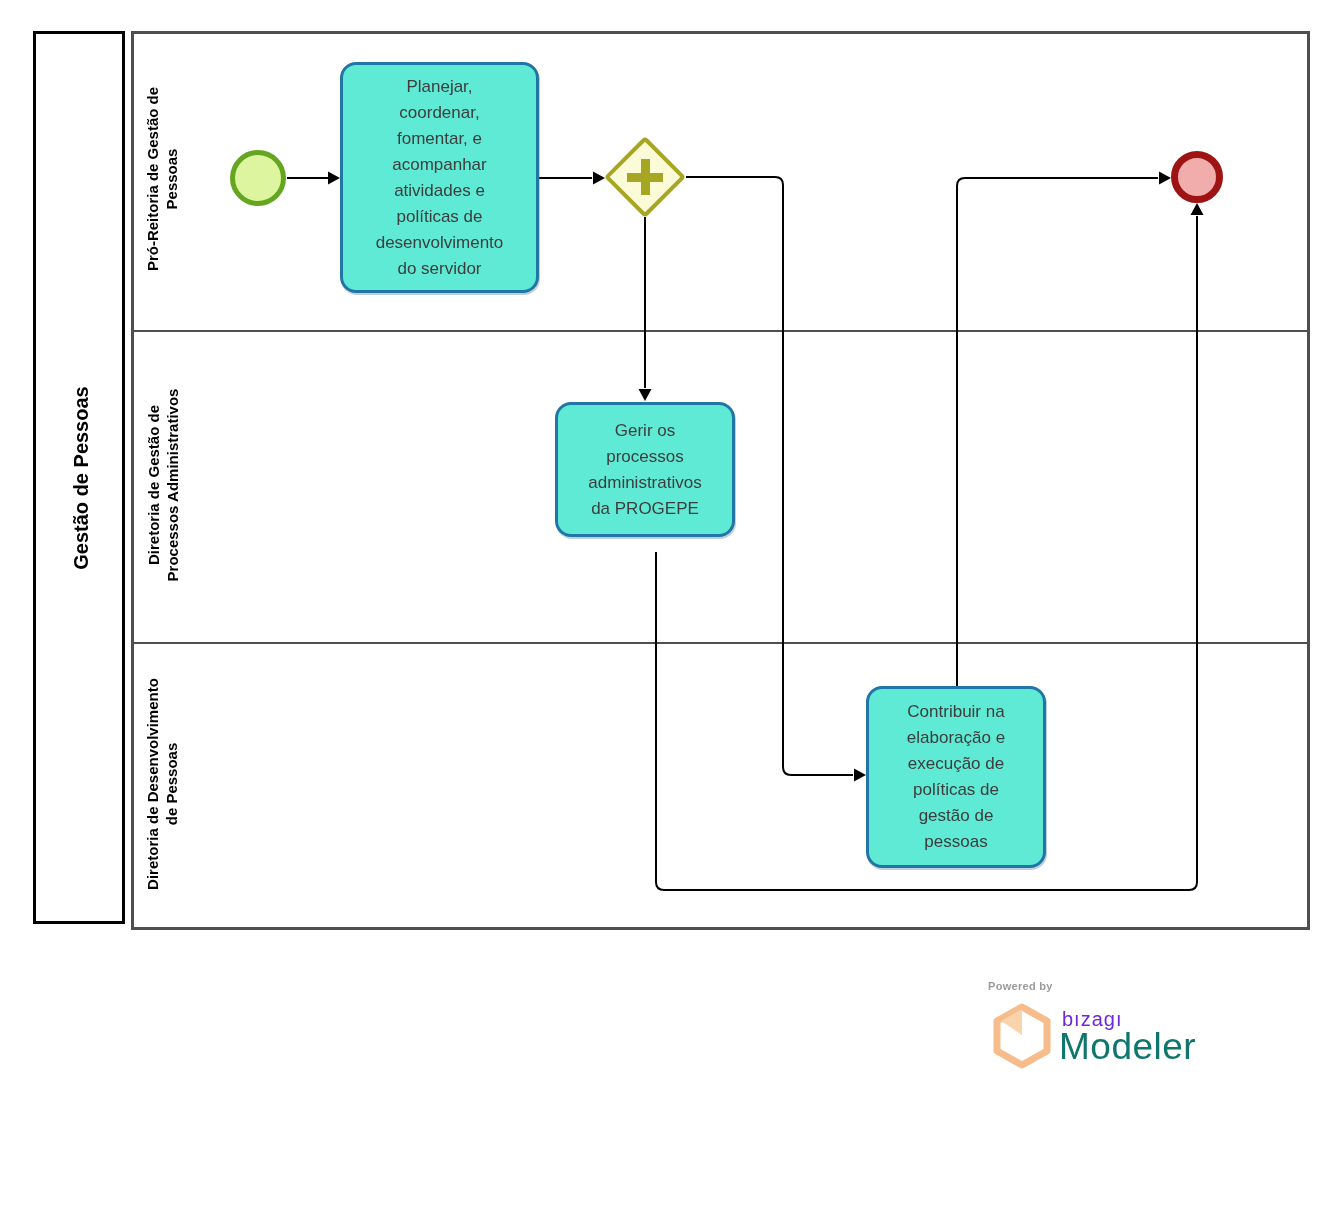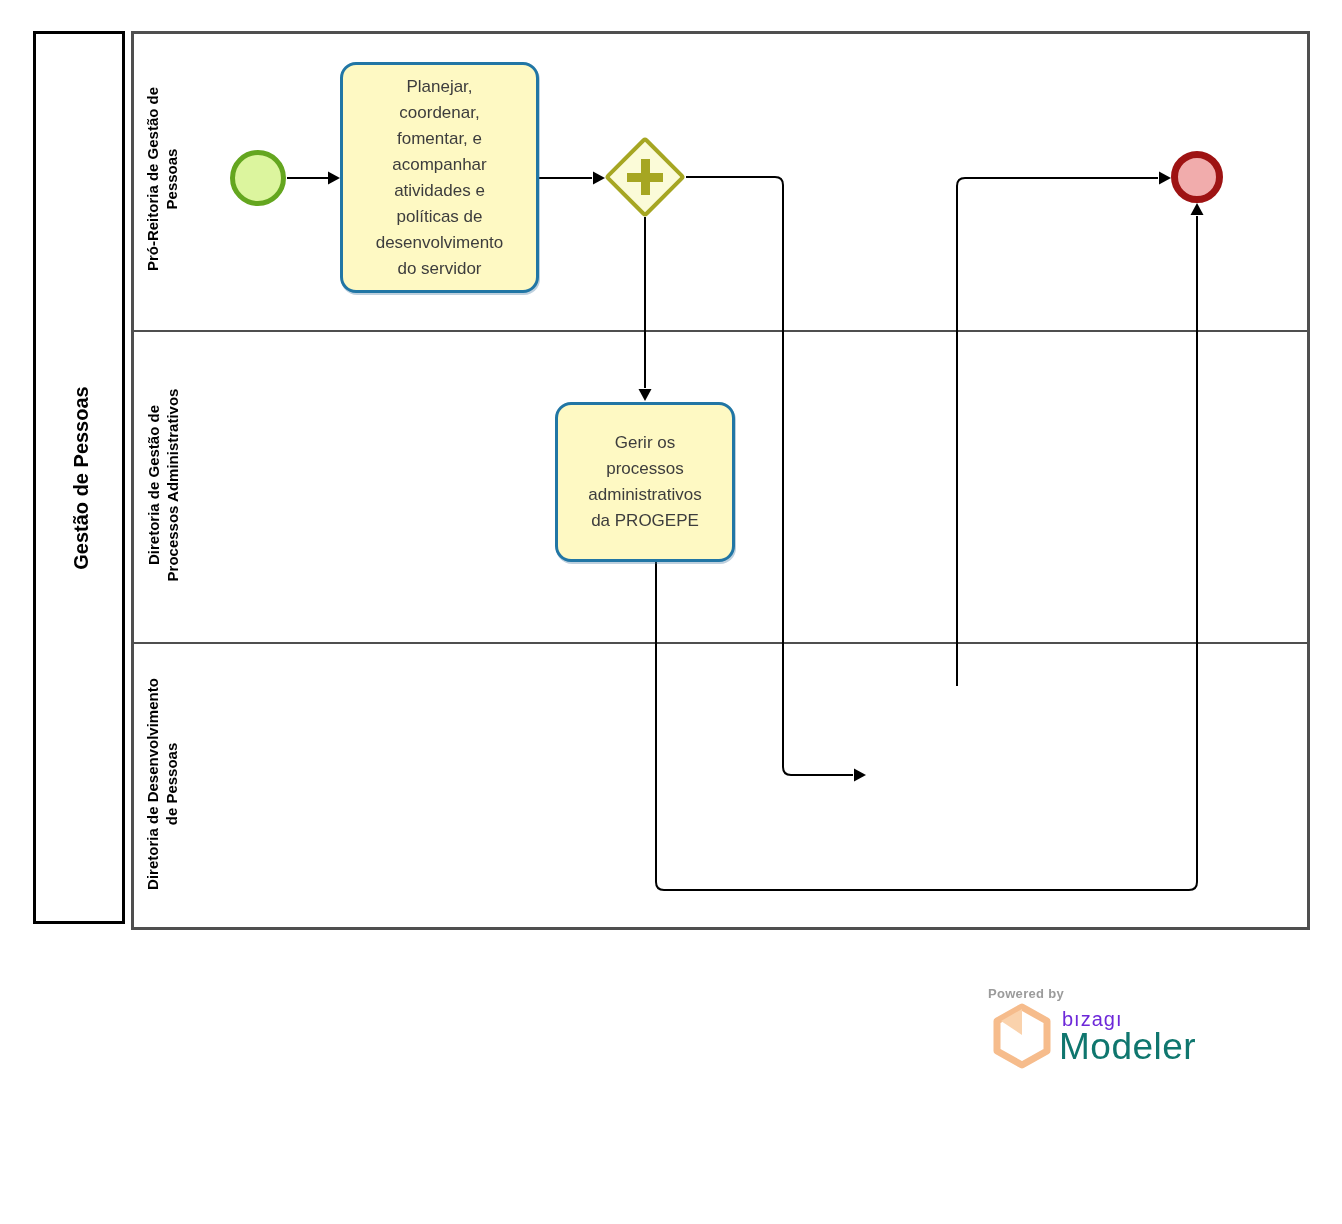--- a/index.html
+++ b/index.html
@@ -29,27 +29,27 @@
   .lane1-label{width:210px;left:57px;top:160px;}
   .lane2-label{width:215px;left:55px;top:466px;}
   .lane3-label{width:232px;left:46px;top:765px;}
   
   .flows{position:absolute;left:0;top:0;z-index:3;}
   .flows path{fill:none;stroke:#000;stroke-width:2px;}
   .flows polygon{fill:#000;stroke:none;}
   
   .node{position:absolute;z-index:4;box-sizing:border-box;}
   .task{
-    background:#fef9c3;border:3px solid #2176a5;border-radius:16px;
+    background:#5eead4;border:3px solid #2176a5;border-radius:16px;
     display:flex;align-items:center;justify-content:center;text-align:center;
     font-size:17px;line-height:26px;color:#3d3d3d;
     box-shadow:1px 2px 0 rgba(70,120,160,0.35);
   }
   .task-1{left:340px;top:62px;width:199px;height:231px;padding:0 32px;}
-  .task-2{left:555px;top:402px;width:180px;height:160px;padding:0 22px;}
+  .task-2{left:555px;top:402px;width:180px;height:135px;padding:0 22px;}
   .task-3{left:866px;top:686px;width:180px;height:182px;padding:0 26px;}
   .event-start{
     left:230px;top:150px;width:56px;height:56px;border-radius:50%;
     background:#dcf59e;border:5px solid #64a61f;
   }
   .event-end{
     left:1171px;top:151px;width:52px;height:52px;border-radius:50%;
     background:#f1acac;border:7px solid #9e1313;
   }
   .gateway{
@@ -61,22 +61,22 @@
     position:absolute;left:627px;top:159px;width:36px;height:36px;z-index:5;
   }
   .gateway-plus::before{
     content:"";position:absolute;left:0;top:13.5px;width:36px;height:9px;background:#a6a622;
   }
   .gateway-plus::after{
     content:"";position:absolute;left:13.5px;top:0;width:9px;height:36px;background:#a6a622;
   }
   
   .powered-by{
-    position:absolute;left:988px;top:980px;font-size:13px;font-weight:bold;
-    color:#9b9b9b;letter-spacing:0.3px;z-index:2;margin-top:6px;
+    position:absolute;left:988px;top:980px;font-size:11px;font-weight:bold;
+    color:#9b9b9b;letter-spacing:0.3px;z-index:2;
   }
   .bizagi-hex{position:absolute;left:993px;top:1003px;z-index:2;}
   .bizagi-word{
     position:absolute;left:1062px;top:1008px;font-size:20px;color:#6d28d9;
     letter-spacing:1px;z-index:2;
   }
   .modeler-word{
     position:absolute;left:1059px;top:1026px;font-size:37px;color:#0f766e;
     letter-spacing:0.5px;z-index:2;
   }
@@ -131,20 +131,23 @@
     <span>Planejar, coordenar, fomentar, e acompanhar atividades e políticas de desenvolvimento do servidor</span>
   </div>
 
   <div class="node gateway"></div>
   <div class="gateway-plus"></div>
 
   <div class="node task task-2">
     <span>Gerir os processos administrativos da PROGEPE</span>
   </div>
 
+  <div class="node task task-3">
+    <span>Contribuir na elaboração e execução de políticas de gestão de pessoas</span>
+  </div>
 
   <div class="node event-end"></div>
 
   <div class="powered-by">Powered by</div>
   <svg class="bizagi-hex" width="58" height="66" viewBox="0 0 58 66">
     <polygon points="29,4 54,18 54,48 29,62 4,48 4,18" fill="none" stroke="#f6bc8c" stroke-width="7" stroke-linejoin="round"></polygon>
     <polygon points="29,6 8,18 29,32" fill="#fad2ac"></polygon>
   </svg>
   <div class="bizagi-word">bızagı</div>
   <div class="modeler-word">Modeler</div>

